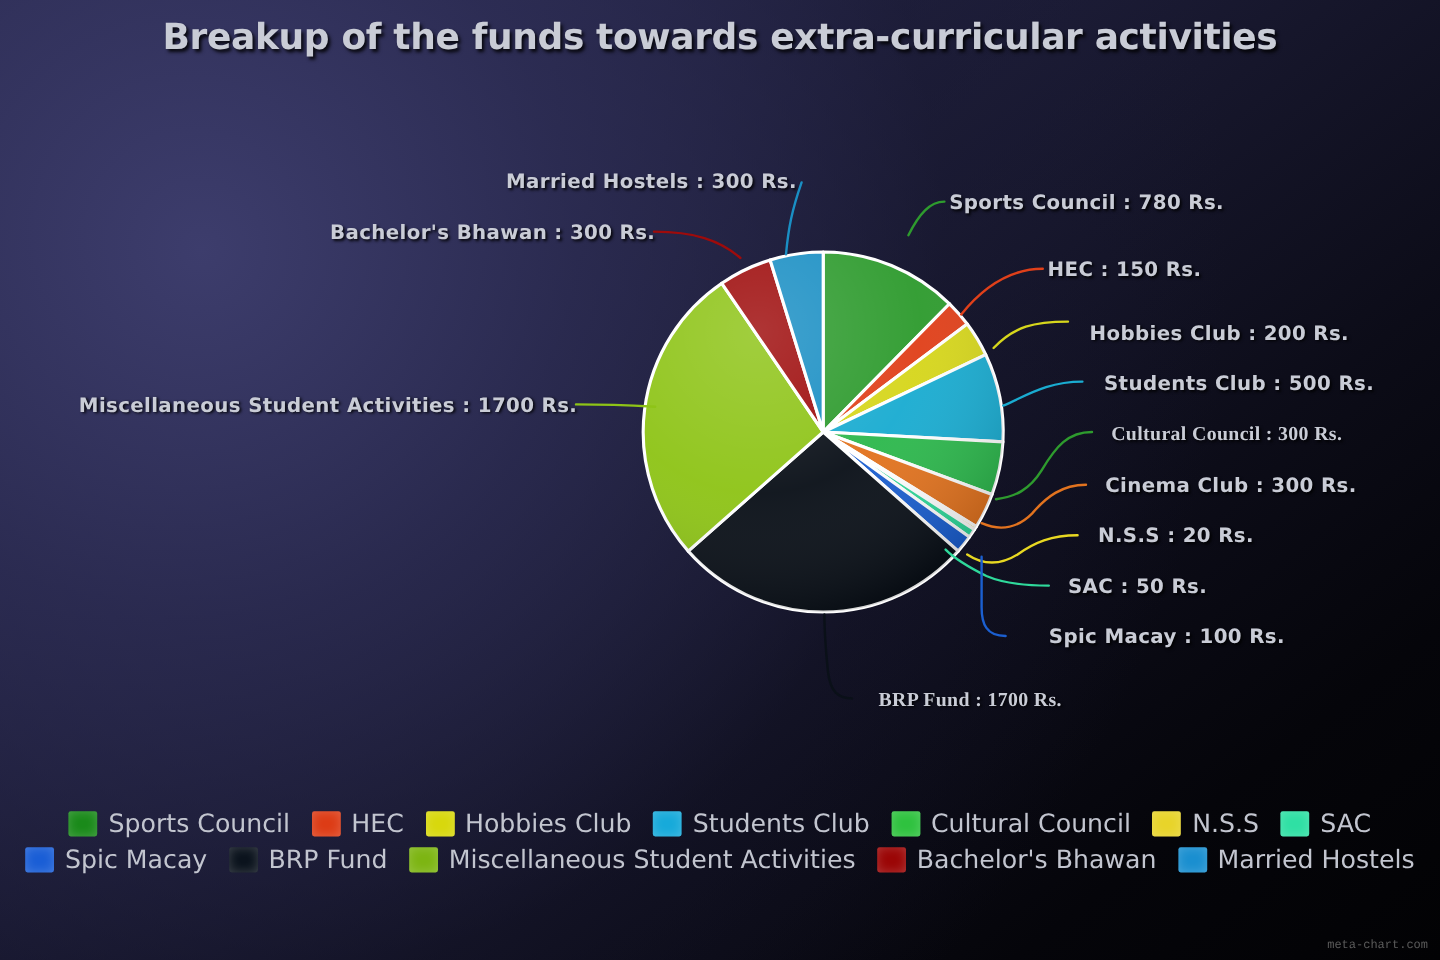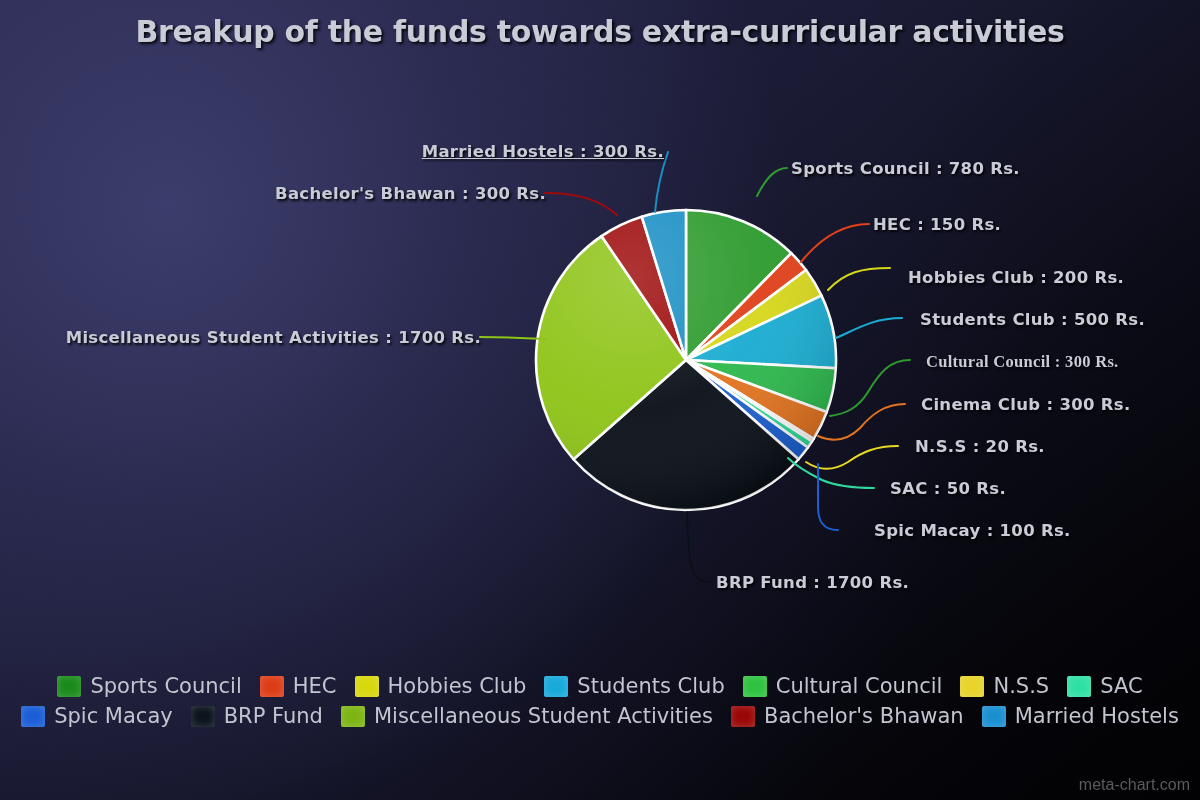--- a/index.html
+++ b/index.html
@@ -48,22 +48,22 @@
     box-shadow:inset 0 0 9px rgba(255,255,255,0.22);
     flex:0 0 auto;
   }
   .legend-label{
     font-size:21px;color:#c2c5cf;
     font-family:"DejaVu Sans", sans-serif;
     line-height:1;
   }
   #watermark{
     position:absolute;right:10px;bottom:6px;
-    font-size:16px;color:#5b5b5b;
-    font-family:Liberation Sans, sans-serif;
+    font-size:10px;color:#5b5b5b;
+    font-family:Liberation Mono, monospace;
   }
 </style>
 </head>
 <body>
 
 <div id="chart-root">
 
   <div id="title">Breakup of the funds towards extra-curricular activities</div>
 
   <svg id="pie-svg" width="1200" height="800">
@@ -104,33 +104,33 @@
         <path d="M 910,360 C 890,360 880,372 868,392 C 858,408 846,414 830,416" fill="none" stroke="#2e9b2e" stroke-width="2" stroke-linecap="round"></path>
         <path d="M 905,404 C 885,404 872,414 860,428 C 846,442 832,442 818,436" fill="none" stroke="#e2731f" stroke-width="2" stroke-linecap="round"></path>
         <path d="M 898,446 C 876,446 862,452 848,462 C 832,472 818,470 806,462" fill="none" stroke="#e8d822" stroke-width="2" stroke-linecap="round"></path>
         <path d="M 874,488 C 852,488 836,486 822,480 C 806,472 796,466 788,458" fill="none" stroke="#2fd99b" stroke-width="2" stroke-linecap="round"></path>
         <path d="M 838,530 C 822,530 818,520 818,506 C 818,490 818,478 818,464" fill="none" stroke="#1b5fd0" stroke-width="2" stroke-linecap="round"></path>
         <path d="M 710,582 C 698,582 692,576 690,560 C 688,540 687,528 687,512" fill="none" stroke="#0a1018" stroke-width="2" stroke-linecap="round"></path>
       </g>
   </svg>
 
   <div id="callouts">
-      <div class="callout left" style="top: 142px; left: 0px; width: 664px; text-decoration: underline;">Married Hostels : 300 Rs.</div>
+      <div class="callout left" style="top: 142px; left: 0px; width: 664px;">Married Hostels : 300 Rs.</div>
       <div class="callout left" style="top: 184px; left: 0px; width: 546px;">Bachelor's Bhawan : 300 Rs.</div>
       <div class="callout left" style="top: 328px; left: 0px; width: 481px;">Miscellaneous Student Activities : 1700 Rs.</div>
       <div class="callout right" style="top: 159px; left: 791px;">Sports Council : 780 Rs.</div>
       <div class="callout right" style="top: 215px; left: 873px;">HEC : 150 Rs.</div>
       <div class="callout right" style="top: 268px; left: 908px;">Hobbies Club : 200 Rs.</div>
       <div class="callout right" style="top: 310px; left: 920px;">Students Club : 500 Rs.</div>
       <div class="callout right" style="top: 352px; left: 926px; font-family: Liberation Serif, serif;">Cultural Council : 300 Rs.</div>
       <div class="callout right" style="top: 395px; left: 921px;">Cinema Club : 300 Rs.</div>
       <div class="callout right" style="top: 437px; left: 915px;">N.S.S : 20 Rs.</div>
       <div class="callout right" style="top: 479px; left: 890px;">SAC : 50 Rs.</div>
       <div class="callout right" style="top: 521px; left: 854px; margin-left: 20px;">Spic Macay : 100 Rs.</div>
-      <div class="callout right" style="top: 573px; left: 716px;">BRP Fund : 1700 Rs.</div>
+      <div class="callout right" style="top: 573px; left: 732px; font-family: Liberation Serif, serif;">BRP Fund : 1700 Rs.</div>
     </div>
 
   <div id="legend">
       <div class="legend-item">
         <span class="legend-swatch" style="background: rgb(26, 138, 26);"></span>
         <span class="legend-label">Sports Council</span>
       </div>
       <div class="legend-item">
         <span class="legend-swatch" style="background: rgb(221, 60, 22);"></span>
         <span class="legend-label">HEC</span>

